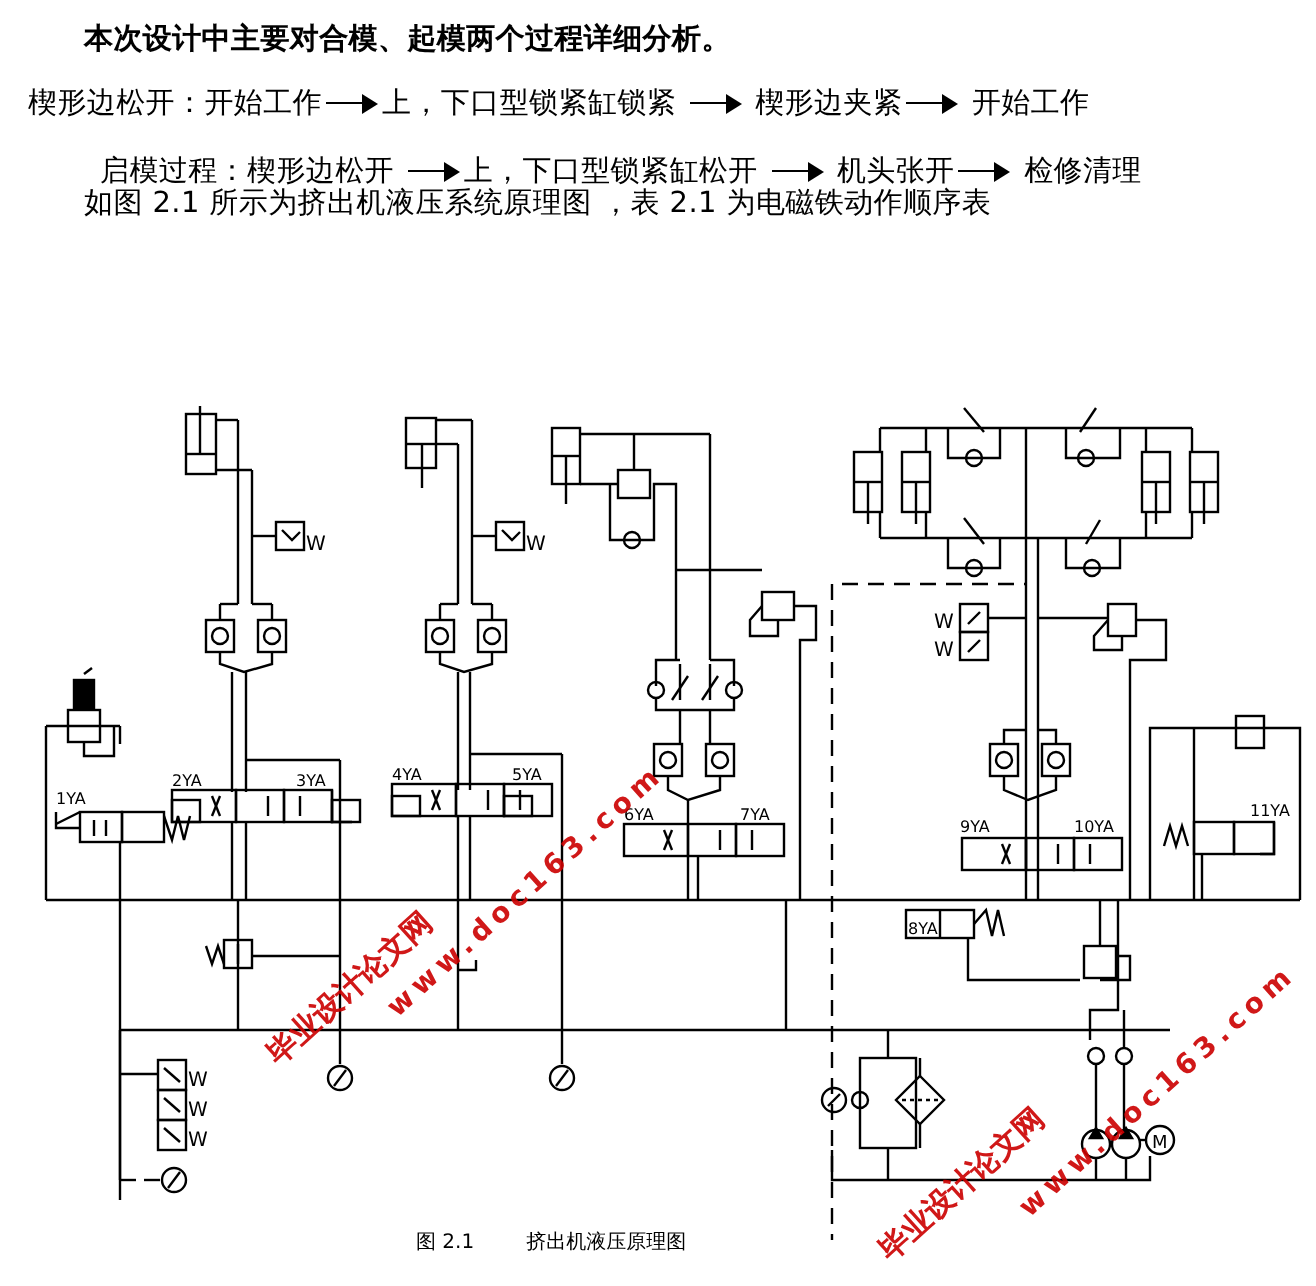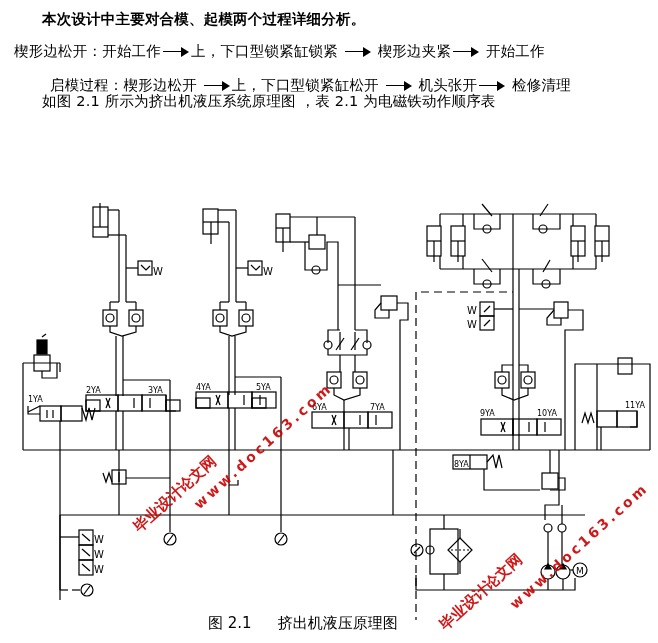--- a/index.html
+++ b/index.html
@@ -6,21 +6,21 @@
   body { width:658px; height:643px; position:relative; overflow:hidden; font-family:"DejaVu Sans", sans-serif; color:#000; }
   .line { position:absolute; font-size:14.5px; white-space:nowrap; letter-spacing:0.2px; }
   #l1 { left:42px; top:10px;font-weight:bold; }
   #l2 { left:14px; top:42px; }
   #l3 { left:14px; top:76px;margin-left:36px; }
   #l4 { left:42px; top:92px; }
   .arr { display:inline-block; width:26px; height:10px; position:relative; vertical-align:middle; margin:0 2px; }
   .arr::before { content:""; position:absolute; left:0; right:6px; top:4px; border-top:1.5px solid #000; }
   .arr::after { content:""; position:absolute; right:0; top:0; border-left:8px solid #000; border-top:5px solid transparent; border-bottom:5px solid transparent; }
   #diagram { position:absolute; left:0; top:180px; width:658px; height:440px; }
-  #caption { position:absolute; left:208px; top:614px; font-size:15px; white-space:nowrap; }
+  #caption { position:absolute; left:208px; top:614px; font-size:10px; white-space:nowrap; }
   #caption .gap { display:inline-block; width:26px; }
   .wm { position:absolute; color:#cc0000; font-weight:bold; font-family:"DejaVu Sans", sans-serif; white-space:nowrap; transform-origin:left center; opacity:0.9; }
   .lbl { font-family:"DejaVu Sans", sans-serif; font-size:8px; }
 </style>
 </head>
 <body>
 
 <div class="line" id="l1">本次设计中主要对合模、起模两个过程详细分析。</div>
 
 <div class="line" id="l2">

